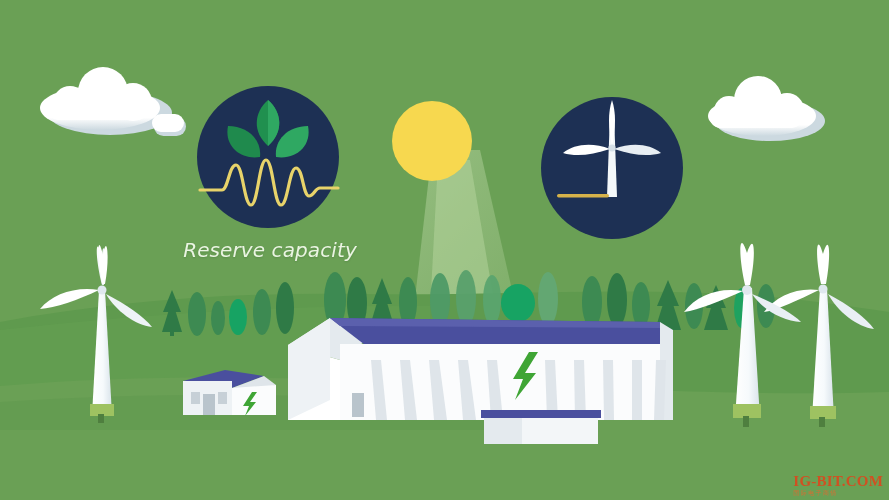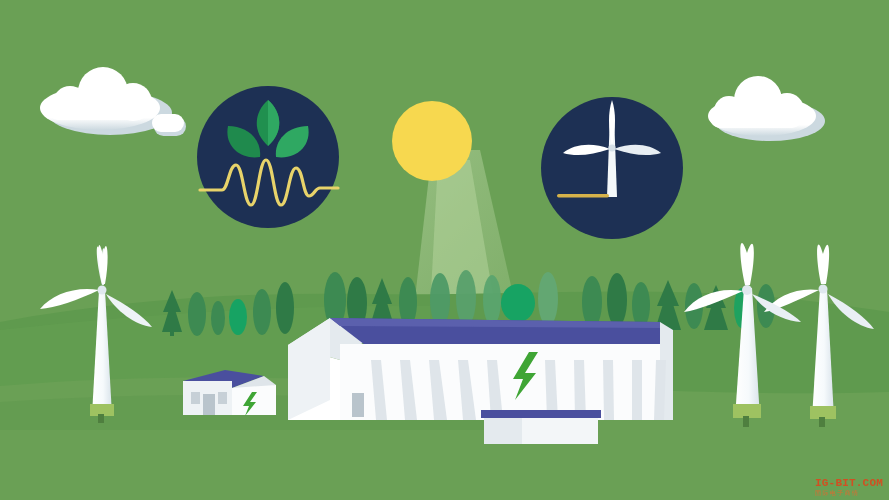--- a/index.html
+++ b/index.html
@@ -33,22 +33,22 @@
   #watermark{
     position:absolute;right:6px;bottom:4px;
     display:flex;align-items:center;gap:3px;
     opacity:.92;
   }
   #watermark .wm-mark{
     width:16px;height:16px;position:relative;flex:0 0 auto;
   }
   #watermark .wm-text{display:flex;flex-direction:column;line-height:1;}
   #watermark .wm-title{
-    font-family:Liberation Mono, monospace;
-    font-weight:bold;font-size:11px;color:#d94a1e;
+    font-family:Liberation Serif, serif;
+    font-weight:bold;font-size:15px;color:#d94a1e;
     letter-spacing:.2px;
   }
   #watermark .wm-sub{
     font-family:"DejaVu Sans", sans-serif;
     font-size:6px;color:#e06a30;letter-spacing:1.4px;margin-top:1px;
   }
 </style>
 </head>
 <body>
 
@@ -294,20 +294,21 @@
         <rect x="743" y="416" width="6" height="11" fill="#4f7f3f"></rect>
         <path d="M745 285 C738 254 739 228 747 253 C755 229 756 256 750 285 Z" fill="#ffffff"></path>
         <path d="M743 291 C720 301 699 310 684 312 C697 295 719 287 743 291 Z" fill="#ffffff"></path>
         <path d="M752 294 C774 303 792 313 801 322 C783 321 763 310 752 294 Z" fill="#e9eff4"></path>
         <circle cx="747" cy="290" r="5" fill="#dfe8ee"></circle>
       </g>
 
     </g>
   </svg>
 
+  <div class="label" id="label-reserve">Reserve capacity</div>
 
 
   <div id="watermark">
     <span class="wm-mark">
       <svg viewBox="0 0 16 16" width="16" height="16">
         <rect x="0.5" y="1" width="6.5" height="6.5" rx="1" fill="#d94a1e"></rect>
         <rect x="8.5" y="1" width="6.5" height="6.5" rx="1" fill="#f0a030"></rect>
         <rect x="0.5" y="8.5" width="6.5" height="6.5" rx="1" fill="#f0a030"></rect>
         <rect x="8.5" y="8.5" width="6.5" height="6.5" rx="1" fill="#d94a1e"></rect>
       </svg>

